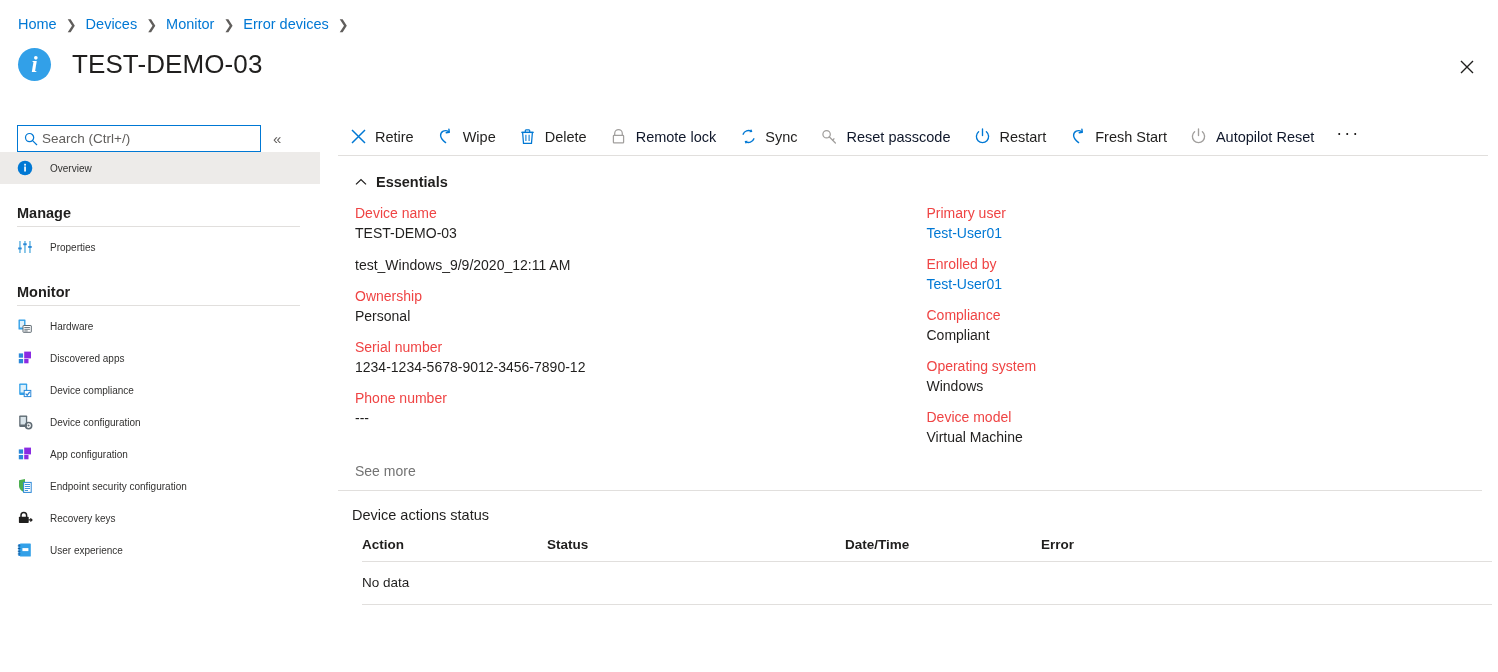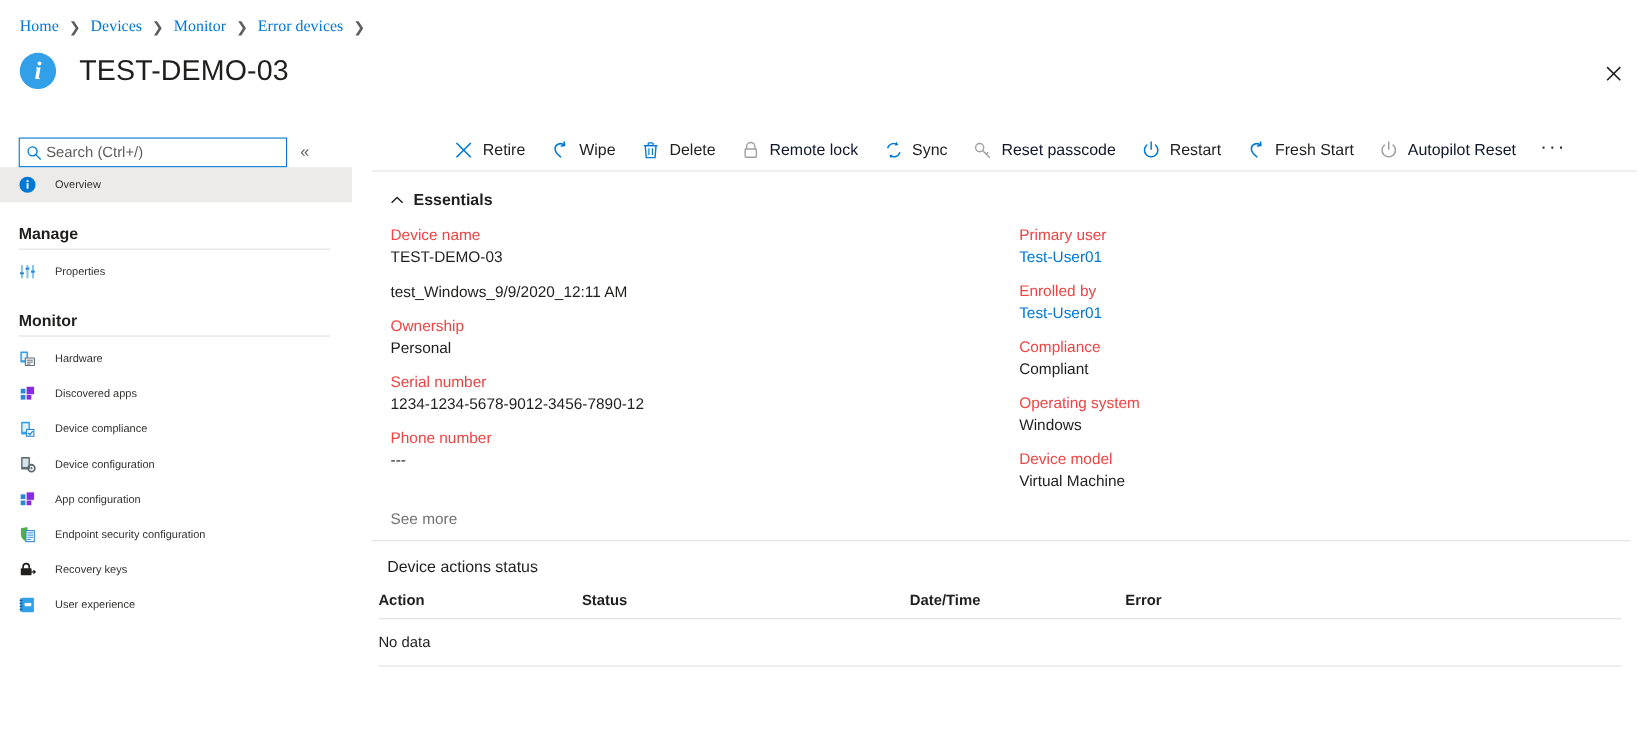--- a/index.html
+++ b/index.html
@@ -10,21 +10,20 @@
     font-family: "Liberation Sans", sans-serif;
     color: #1b1a19;
     overflow: hidden;
   }
 
   
   #breadcrumb {
     position: absolute; left: 18px; top: 16px;
     display: flex; align-items: center;
     font-size: 14.5px;
-    font-family: Liberation Serif, serif;
   }
   .crumb {
     color: #0078d4;
     cursor: pointer;
     white-space: nowrap;
   }
   .crumb-sep {
     color: #605e5c;
     margin: 0 9px;
     font-size: 13px;
@@ -136,21 +135,20 @@
     width: 1160px; height: 554px;
   }
 
   
   #commandbar {
     display: flex; align-items: center;
     height: 38px;
     padding-left: 10px;
     border-bottom: 1px solid #e1dfdd;
     width: 1150px;
-    justify-content: center;
   }
   .cmd {
     display: flex; align-items: center;
     margin-right: 22px;
     cursor: pointer;
     font-size: 14.5px;
     color: #201f1e;
     white-space: nowrap;
   }
   .cmd.disabled { color: #0f172a; cursor: default; }
@@ -213,21 +211,21 @@
   }
 
   
   #actions-title {
     margin: 16px 12px 0 14px;
     font-size: 14.5px;
     color: #201f1e;
   }
   #actions-table {
     margin-top: 14px;
-    margin-left: 6px;
+    margin-left: 24px;
     width: 1130px;
     border-collapse: collapse;
   }
   #actions-table th {
     text-align: left;
     font-size: 13.5px;
     font-weight: 700;
     color: #201f1e;
     padding: 0 0 9px 0;
     border-bottom: 1px solid #e1dfdd;

